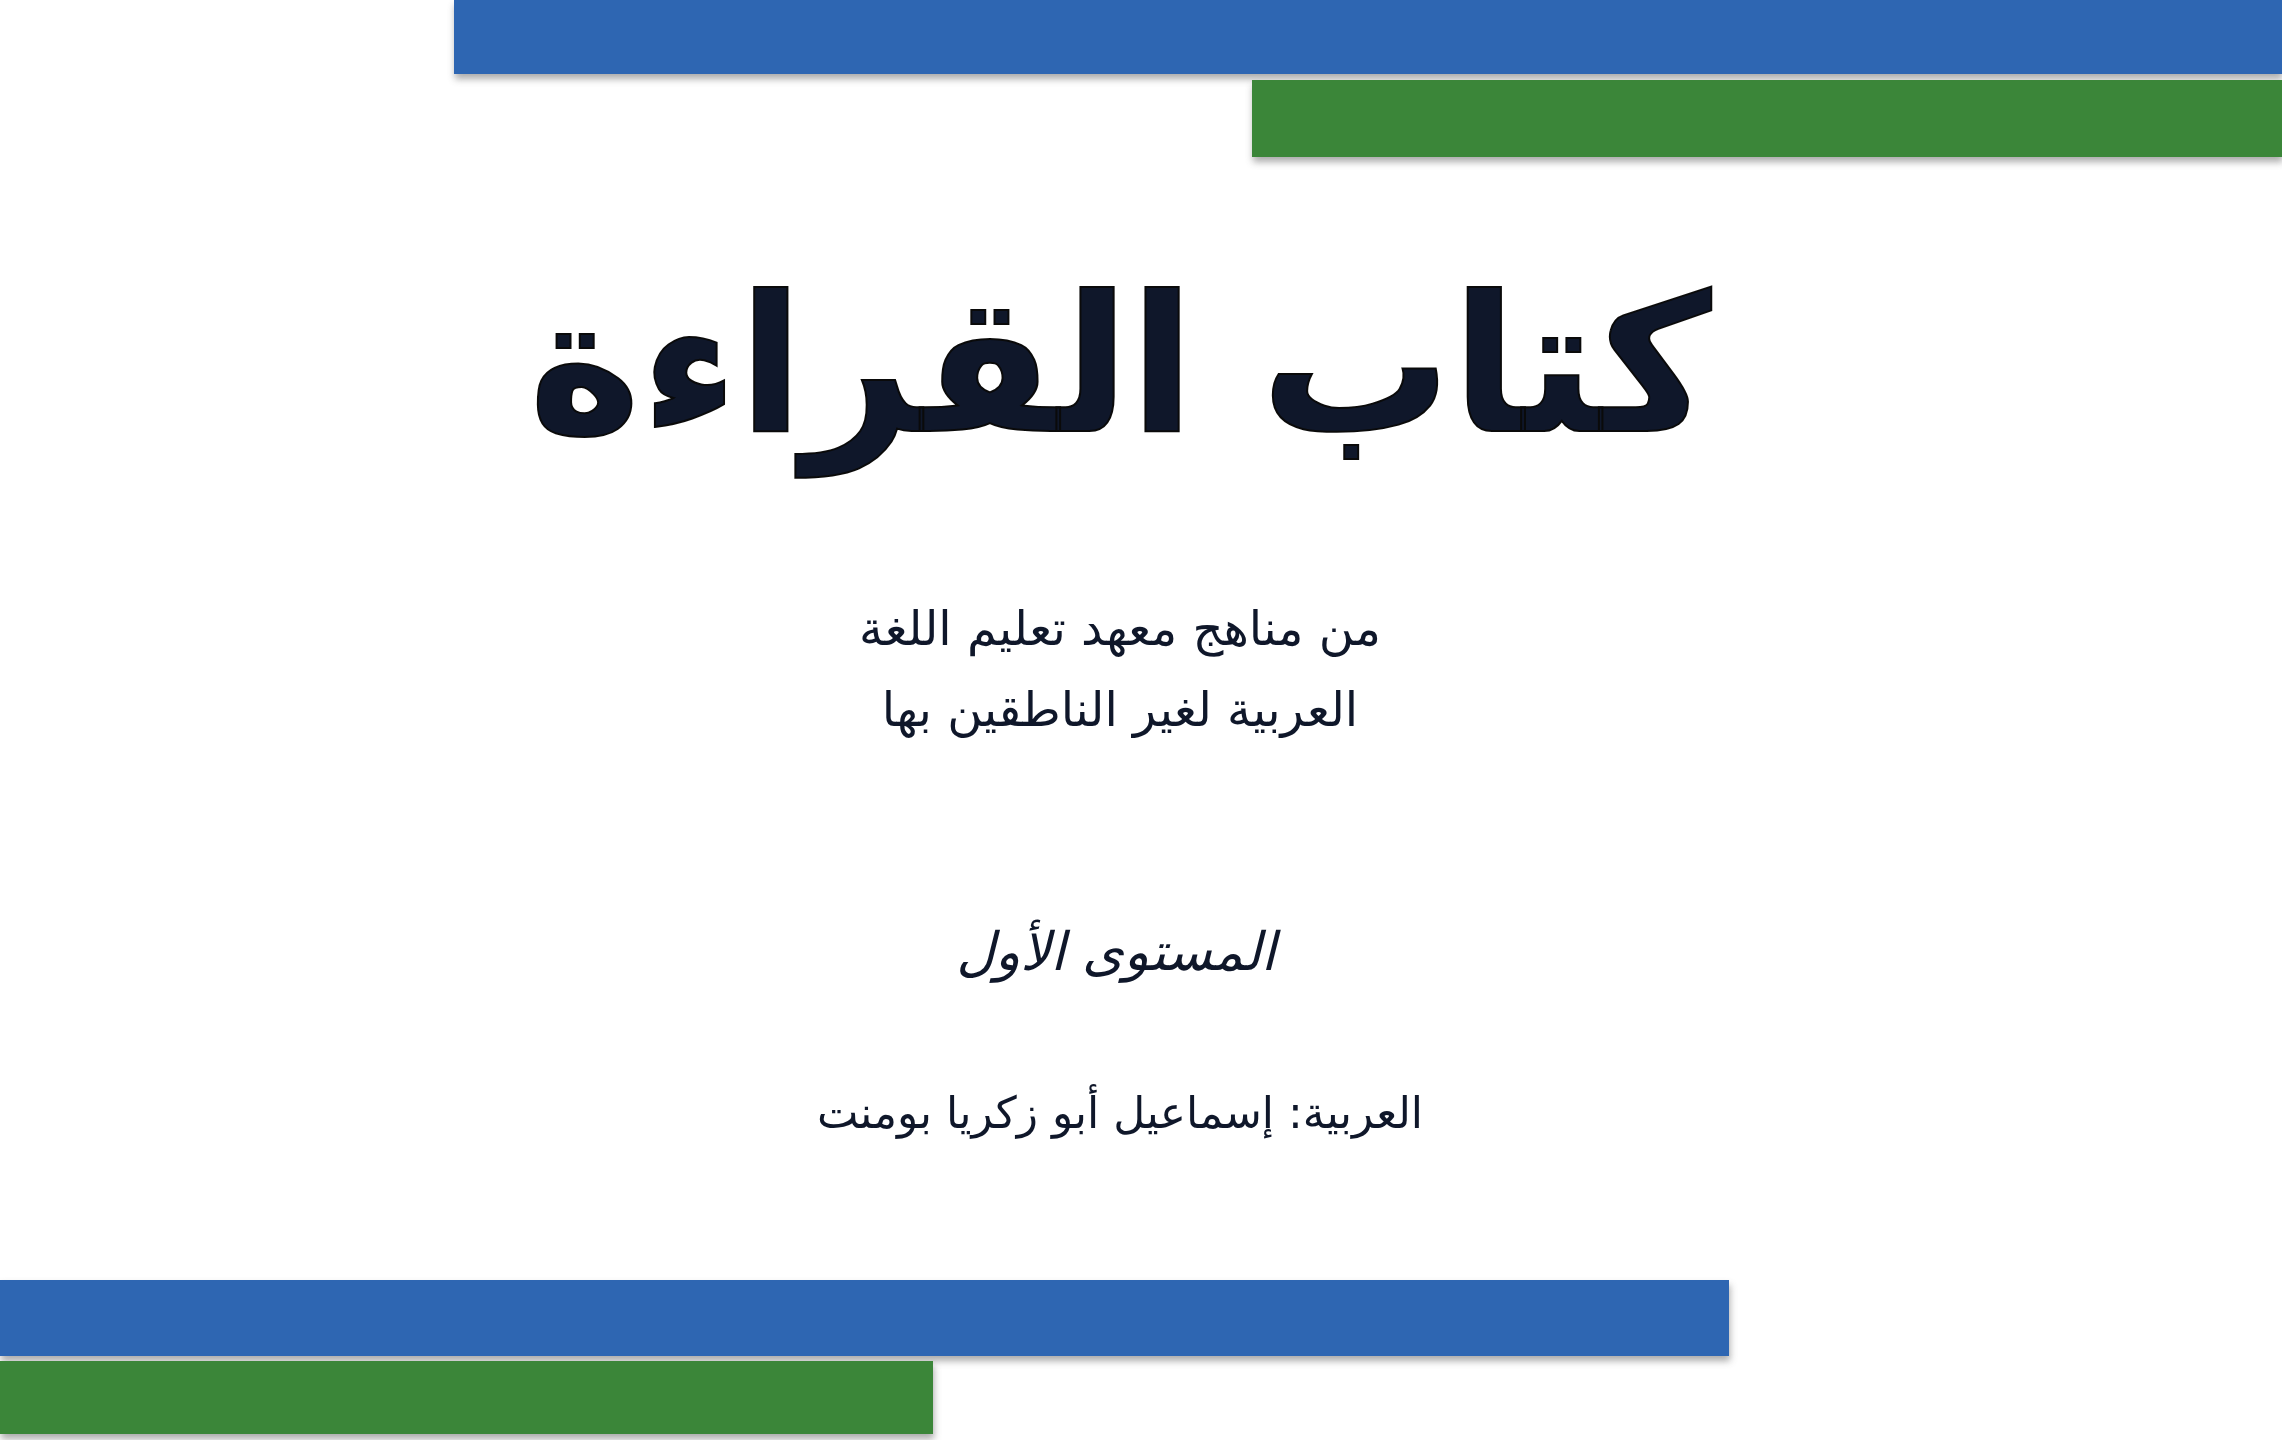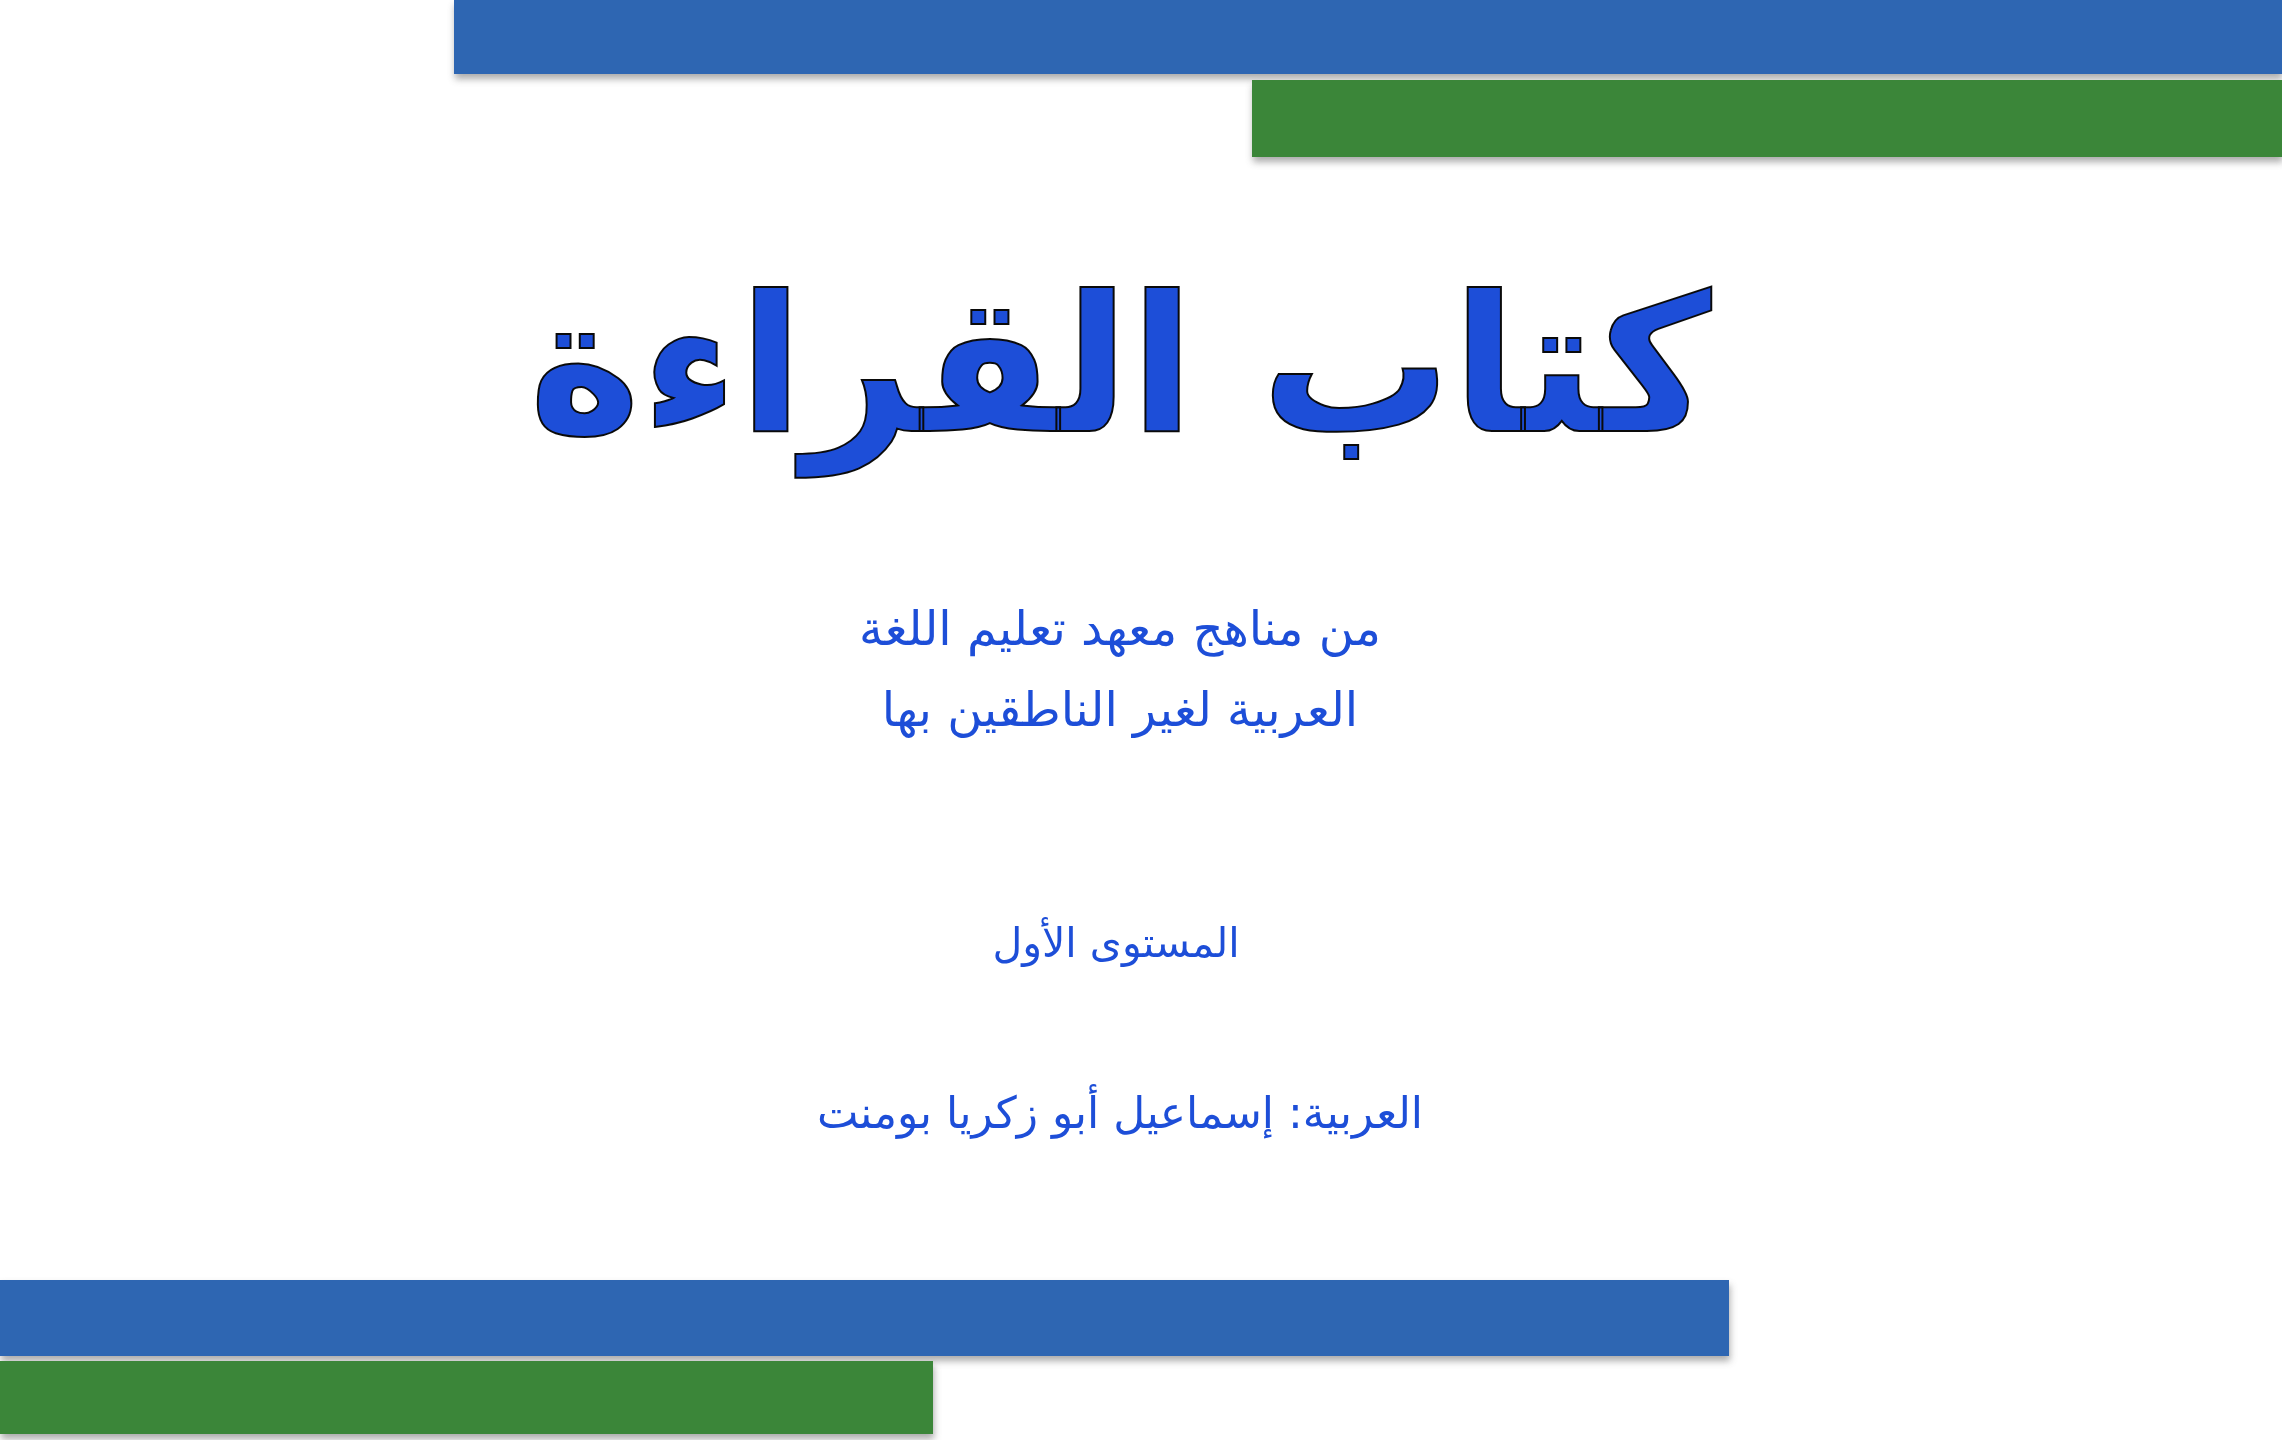--- a/index.html
+++ b/index.html
@@ -25,21 +25,21 @@
   .band.bottom-green{ left: 0;      top: 1361px;  width: 933px;  height: 73px; }
 
   .text-layer {
     position: absolute;
     left: 420px;
     width: 1400px;
     top: 0;
     height: 100%;
     direction: rtl;
     text-align: center;
-    color: #1d4ed8;
+    color: #0f172a;
   }
   .title {
     position: absolute;
     left: 0; right: 0;
     top: 238px;
     margin: 0;
     font-size: 190px;
     font-weight: 700;
     line-height: 1.35;
     letter-spacing: 0;
@@ -51,23 +51,24 @@
     left: 0; right: 0;
     top: 588px;
     font-size: 48px;
     font-weight: 400;
     line-height: 1.68;
   }
   .level {
     position: absolute;
     left: 0; right: 8px;
     top: 915px;
-    font-size: 41px;
+    font-size: 53px;
     font-weight: 400;
     line-height: 1.4;
+    font-style: italic;
   }
   .author {
     position: absolute;
     left: 0; right: 0;
     top: 1082px;
     font-size: 44px;
     font-weight: 400;
     line-height: 1.4;
   }
 </style>

